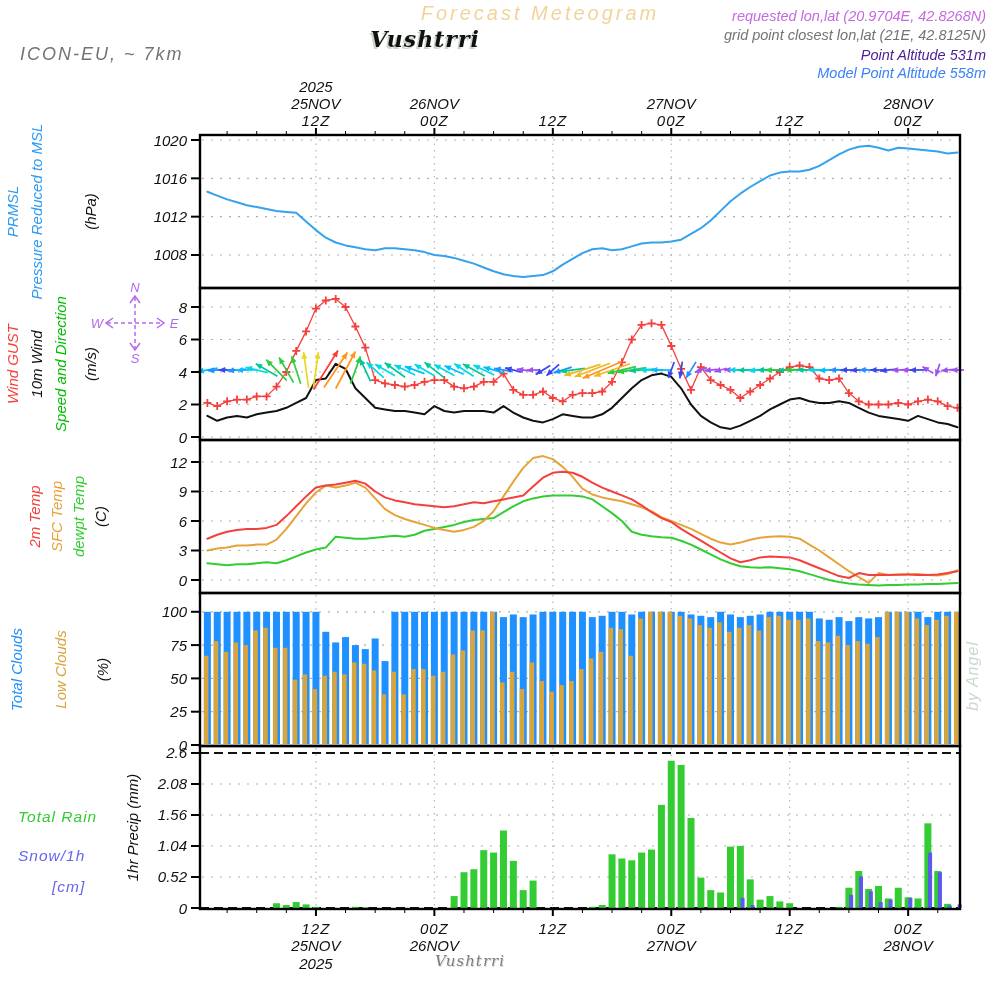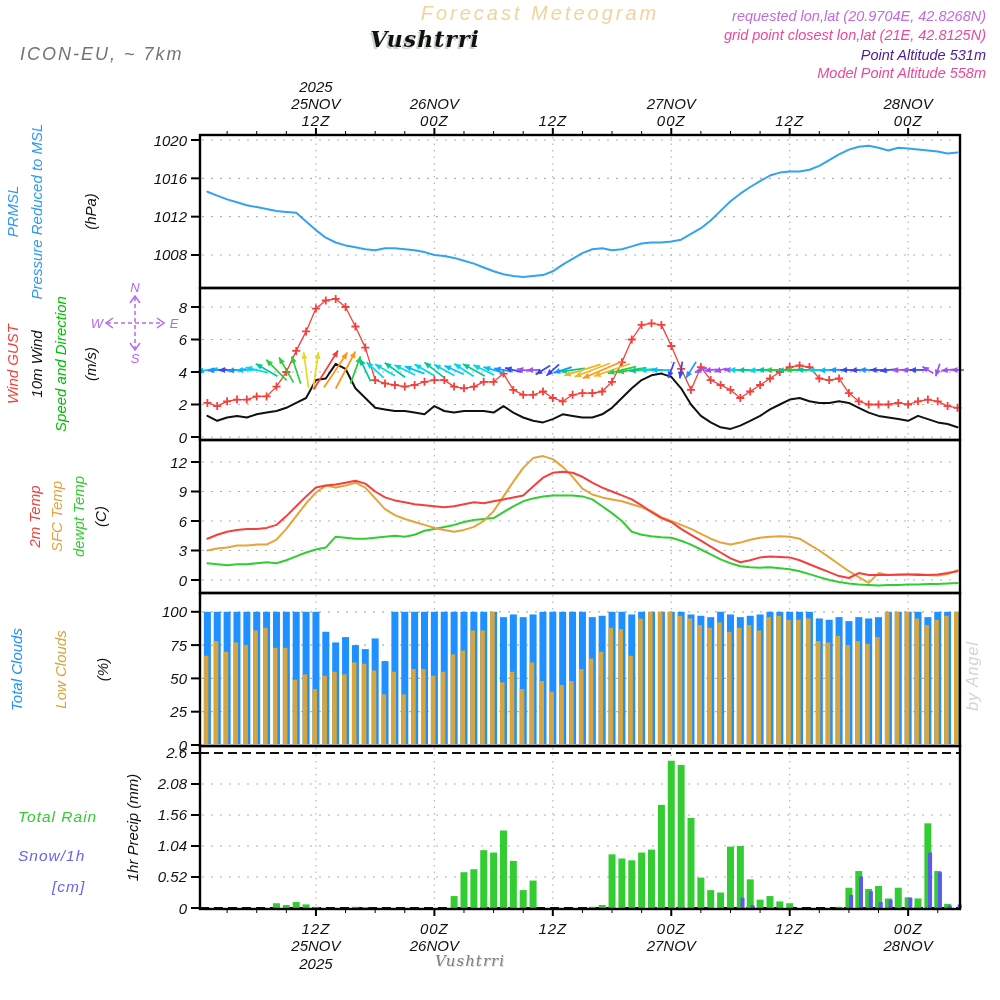--- a/index.html
+++ b/index.html
@@ -6,23 +6,23 @@
   #stage{position:relative;width:1000px;height:1000px;background:#fff;overflow:hidden;
          font-family:"Liberation Sans",sans-serif;font-style:italic;}
   .hdr{position:absolute;white-space:pre;}
   .title-meteogram{left:330px;top:2px;width:420px;text-align:center;font-size:20px;
        letter-spacing:3px;color:#F2D49B;}
   .station-title{left:300px;top:26px;width:250px;text-align:center;font-size:22px;font-weight:bold;
        font-family:"DejaVu Serif",serif;color:#111;text-shadow:-2px 2px 0 #c9d6c9;letter-spacing:1px;}
   .model-label{left:20px;top:44px;font-size:18px;letter-spacing:2px;color:#737373;}
   .meta{position:absolute;right:14px;text-align:right;font-size:14.5px;white-space:pre;}
   .meta-requested{top:8px;color:#C469E0;text-align:right;}
-  .meta-grid{top:27px;color:#ec4899;}
+  .meta-grid{top:27px;color:#737373;}
   .meta-alt{top:47px;color:#4c1d95;text-align:center;}
-  .meta-model-alt{top:65px;color:#ec4899;}
+  .meta-model-alt{top:65px;color:#3b82f6;}
   .footer-station{left:380px;top:952px;width:180px;text-align:center;font-size:15px;
        font-family:"DejaVu Serif",serif;color:#7d7d7d;letter-spacing:1px;text-shadow:1px 1px 0 #ddd;}
   svg text{font-family:"Liberation Sans",sans-serif;}
 </style>
 </head>
 <body>
 
 <div id="stage">
   <div class="hdr title-meteogram">Forecast Meteogram</div>
   <div class="hdr station-title">Vushtrri</div>

